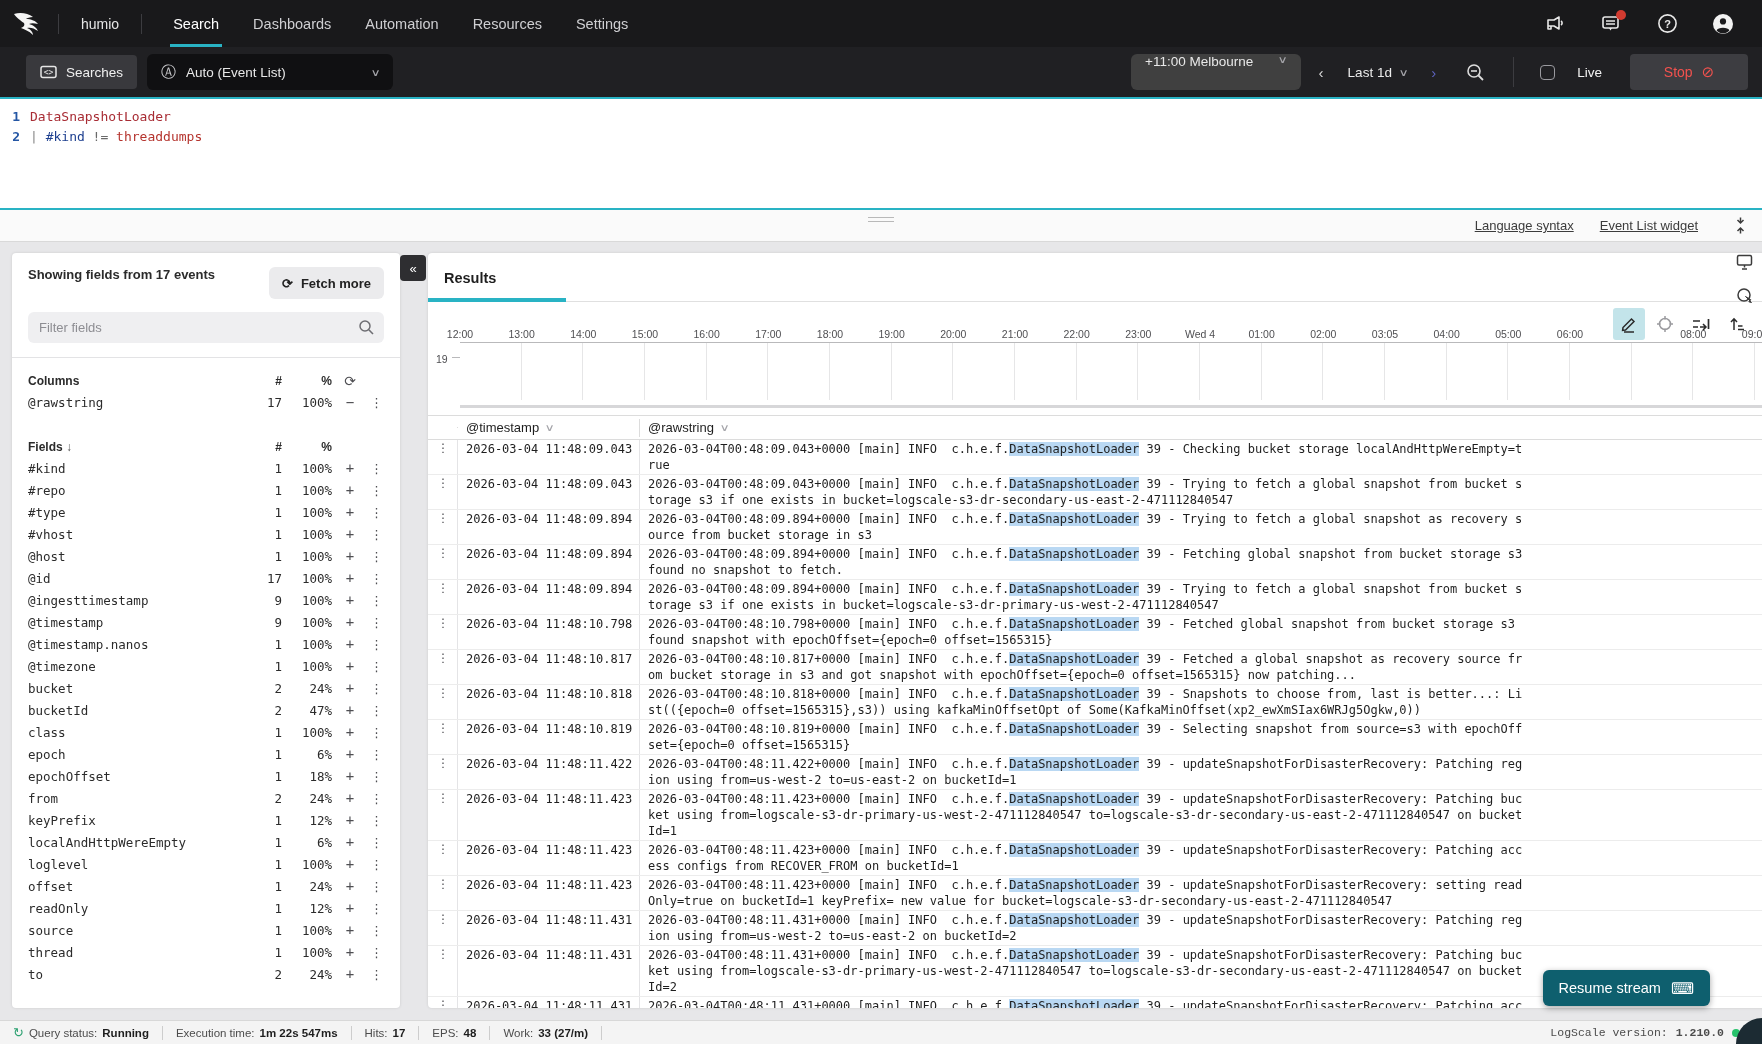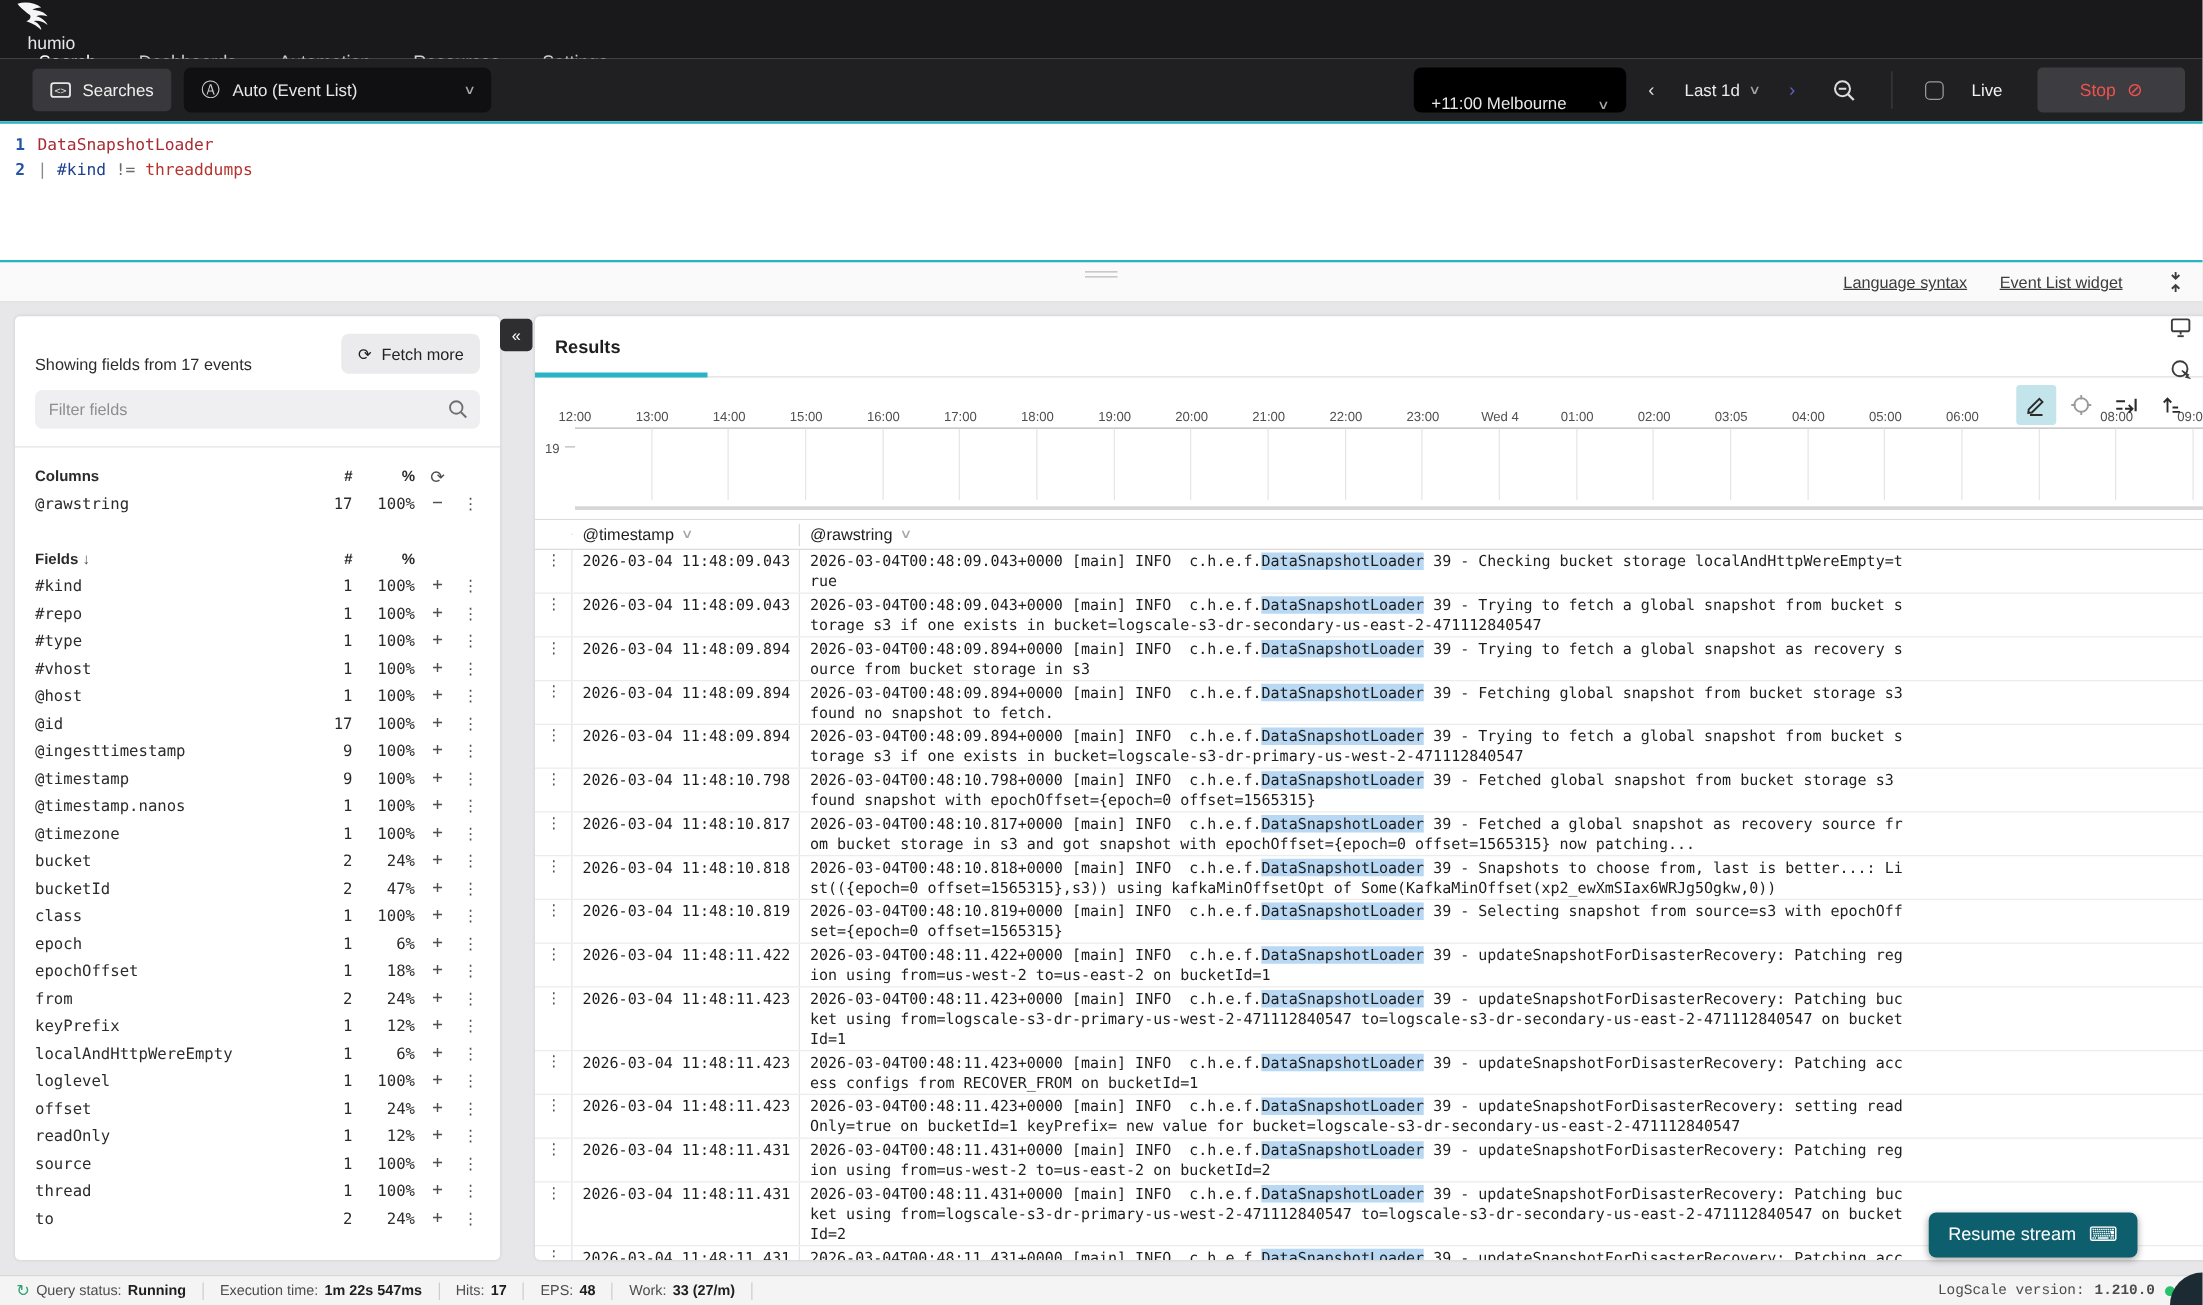--- a/index.html
+++ b/index.html
@@ -2,21 +2,21 @@
 <html style="--accent: #29b3c4;"><head>
 <meta charset="utf-8">
 <style>
   * { margin:0; padding:0; box-sizing:border-box; }
   html,body { width:1762px; height:1044px; overflow:hidden; background:#e7e7e9;
     font-family:"Liberation Sans", sans-serif; }
   .mono { font-family:"DejaVu Sans Mono", monospace; }
 
   
   .topnav { position:absolute; left:0; top:0; width:1762px; height:47px; background:#19191b;
-    display:flex; align-items:stretch;flex-direction:column; }
+    display:flex; align-items:stretch; }
   .logo { width:58px; display:flex; align-items:center; justify-content:center; }
   .nav-sep { width:1px; height:20px; background:#3c3c40; align-self:center; }
   .repo-name { color:#e6e6e6; font-size:14px; padding:0 22px; display:flex; align-items:center; }
   .nav-tabs { display:flex; align-items:stretch; margin-left:14px; }
   .nav-tab { position:relative; display:flex; align-items:center; padding:0 17px; color:#cfcfd2;
     font-size:14.5px; cursor:pointer; }
   .nav-tab.active { color:#ffffff; }
   .nav-tab.active::after { content:""; position:absolute; left:14px; right:14px; bottom:0;
     height:3px; background:var(--accent); }
   .nav-right { margin-left:auto; display:flex; align-items:center; gap:34px; padding-right:28px; }
@@ -29,21 +29,21 @@
   .toolbar { position:absolute; left:0; top:47px; width:1762px; height:50px; background:#202023;
     display:flex; align-items:center; padding:0 14px; }
   .btn-searches { display:flex; align-items:center; gap:9px; background:#39393d; border-radius:4px;
     height:34px; padding:0 14px; color:#f0f0f0; font-size:13.5px; cursor:pointer; margin-left:12px; }
   .view-select { display:flex; align-items:center; gap:10px; background:#101012; border-radius:6px;
     height:36px; padding:0 14px; color:#e8e8e8; font-size:13.5px; width:246px; margin-left:10px; cursor:pointer; }
   .view-select .chev { margin-left:auto; }
   .circled-a { color:#c9c9cc; font-size:15px; }
   .chev { color:#a5a5aa; font-size:10px; transform:scaleX(1.4); display:inline-block; }
   .tb-right { margin-left:auto; display:flex; align-items:center; gap:6px; }
-  .tz-select { display:flex; align-items:flex-end; gap:26px; background:#000000; border-radius:6px;
+  .tz-select { display:flex; align-items:flex-start; gap:26px; background:#404040; border-radius:6px;
     height:36px; padding:0 14px; color:#e8e8e8; font-size:13.5px; cursor:pointer; }
   .nav-arrow { color:#dcdcdc; font-size:15px; padding:0 12px; cursor:pointer; }
   .nav-arrow.fwd { color:#5d63c0; }
   .range-select { display:flex; align-items:center; gap:8px; color:#ececec; font-size:13.5px;
     padding:0 6px; cursor:pointer; }
   .icon-btn { padding:0 12px; cursor:pointer; display:flex; align-items:center; }
   .tb-sep { width:1px; height:30px; background:#3c3c40; margin:0 10px; }
   .live-toggle { display:flex; align-items:flex-start; gap:22px; color:#f2f2f2; font-size:13.5px;
     cursor:pointer; padding:0 10px; }
   .live-box { width:15px; height:15px; border:1.5px solid #9a9a9f; border-radius:4px; }
@@ -70,21 +70,21 @@
   .splitter { position:absolute; left:50%; top:4px; transform:translateX(-50%); width:26px; cursor:row-resize; }
   .splitter div { height:1.5px; background:#b9b9b9; margin:2.5px 0; }
   .pin-icon { position:absolute; right:14px; top:7px; cursor:pointer; }
 
   
   .main { position:absolute; left:0; top:242px; width:1762px; height:778px; background:#e7e7e9; }
   .panel { position:absolute; background:#ffffff; border-radius:4px; box-shadow:0 0 3px rgba(0,0,0,.12); }
 
   
   .sidebar { left:12px; top:11px; width:388px; height:755px; padding:14px 16px; overflow:hidden; }
-  .sb-head { display:flex; align-items:flex-end; justify-content:space-between; }
+  .sb-head { display:flex; align-items:flex-start; justify-content:space-between;font-weight:bold; }
   .sb-summary { font-size:13px; color:#2b2b2b; }
   .btn-fetch { display:flex; align-items:center; gap:8px; background:#ebebed; border-radius:6px;
     height:32px; padding:0 13px; font-size:13px; color:#222; cursor:pointer; }
   .filter-wrap { position:relative; margin-top:13px; }
   .filter-input { width:100%; height:31px; background:#efeff1; border:none; border-radius:6px;
     padding:0 34px 0 11px; font-size:13px; color:#333; outline:none;
     font-family:"Liberation Sans",sans-serif; }
   .filter-input::placeholder { color:#8d8d92; }
   .filter-icon { position:absolute; right:10px; top:7px; }
   .sb-divider { height:1px; background:#e3e3e5; margin:14px -16px 0 -16px; }

